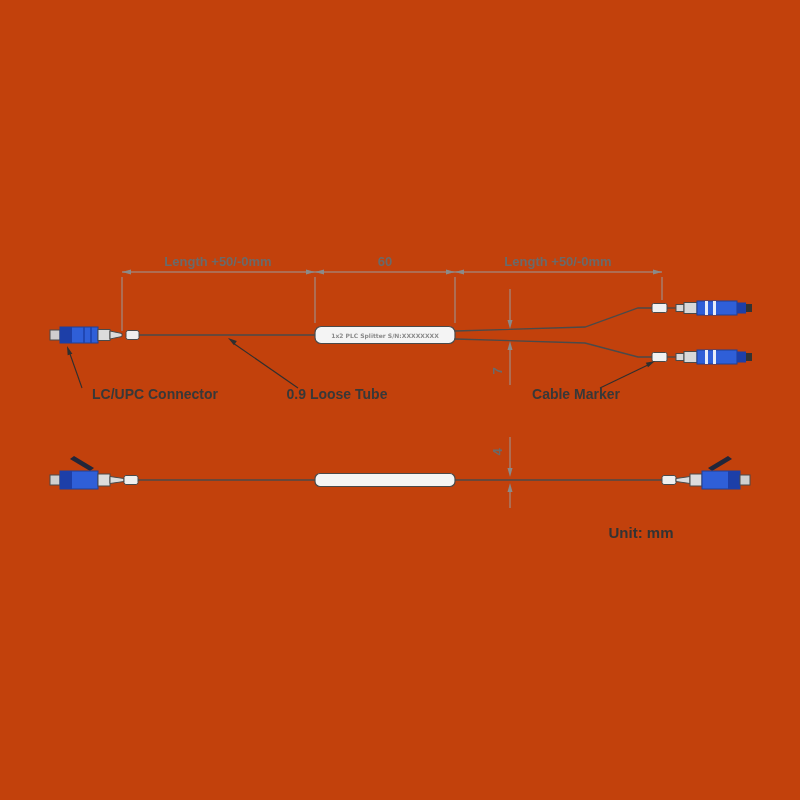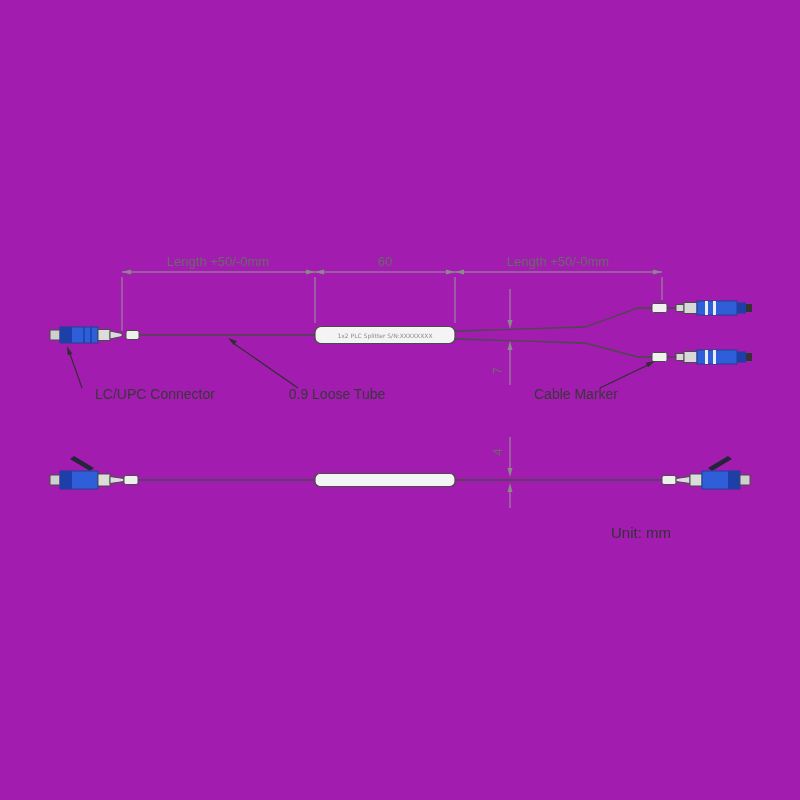--- a/index.html
+++ b/index.html
@@ -7,22 +7,23 @@
     padding: 0;
     background: #ffffff;
     width: 800px;
     height: 800px;
     font-family: "Liberation Sans", sans-serif;
   }
   .stage {
     position: relative;
     width: 800px;
     height: 800px;
-    background: #a21caf;
+    background: #c2410c;
     overflow: hidden;
+    font-weight: bold;
   }
   svg { display: block; }
   .dim-text {
     font-size: 13px;
     fill: #6a6a6a;
     font-family: "Liberation Sans", sans-serif;
   }
   .callout-text {
     font-size: 14px;
     fill: #383838;

